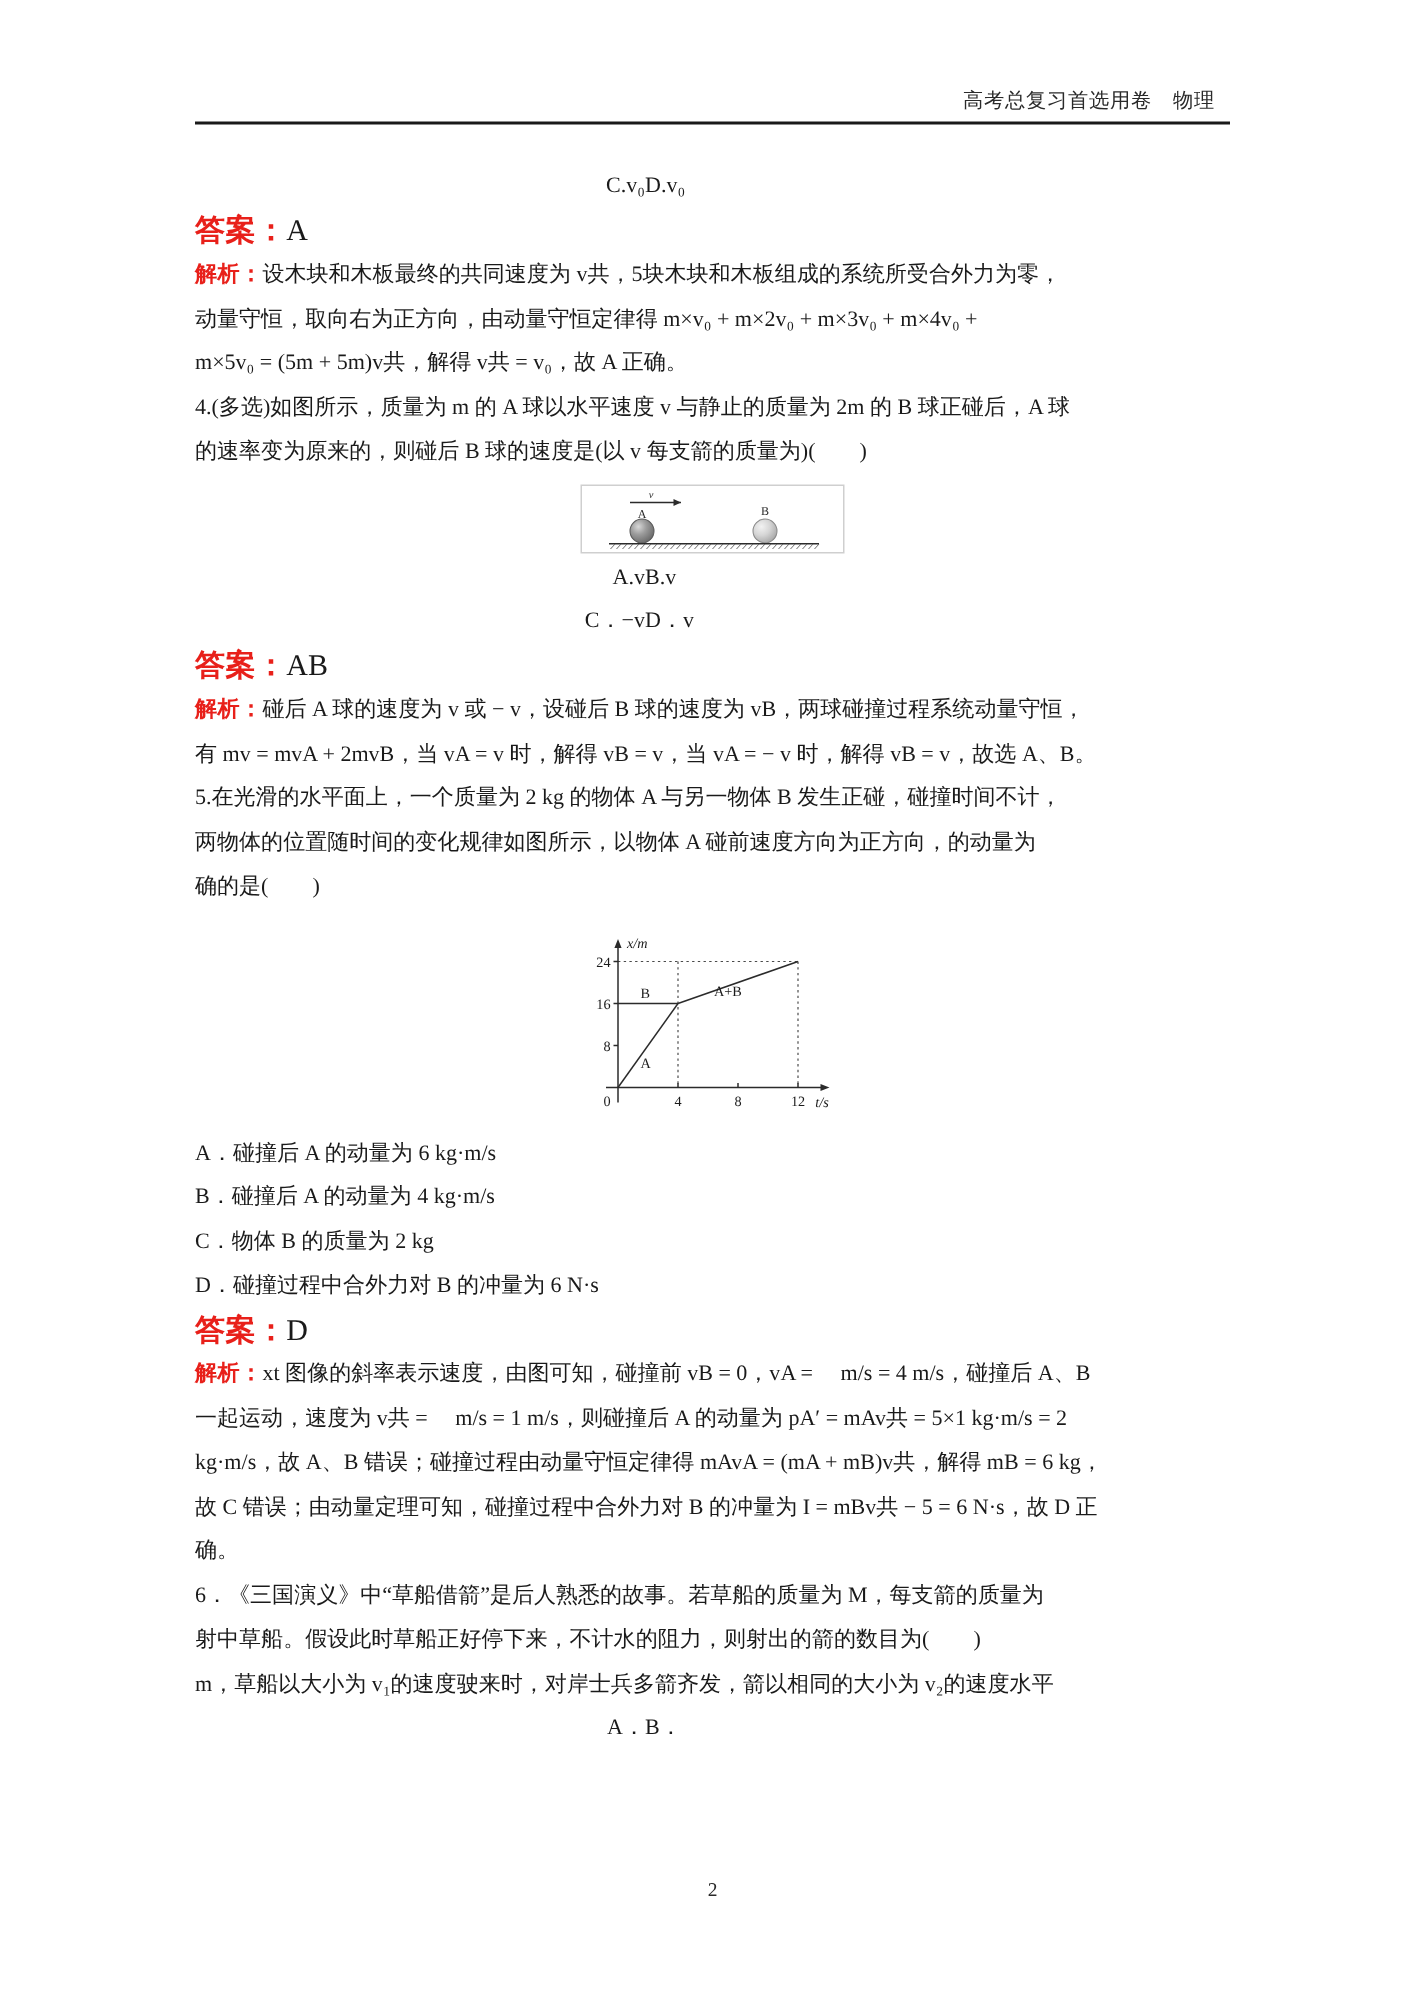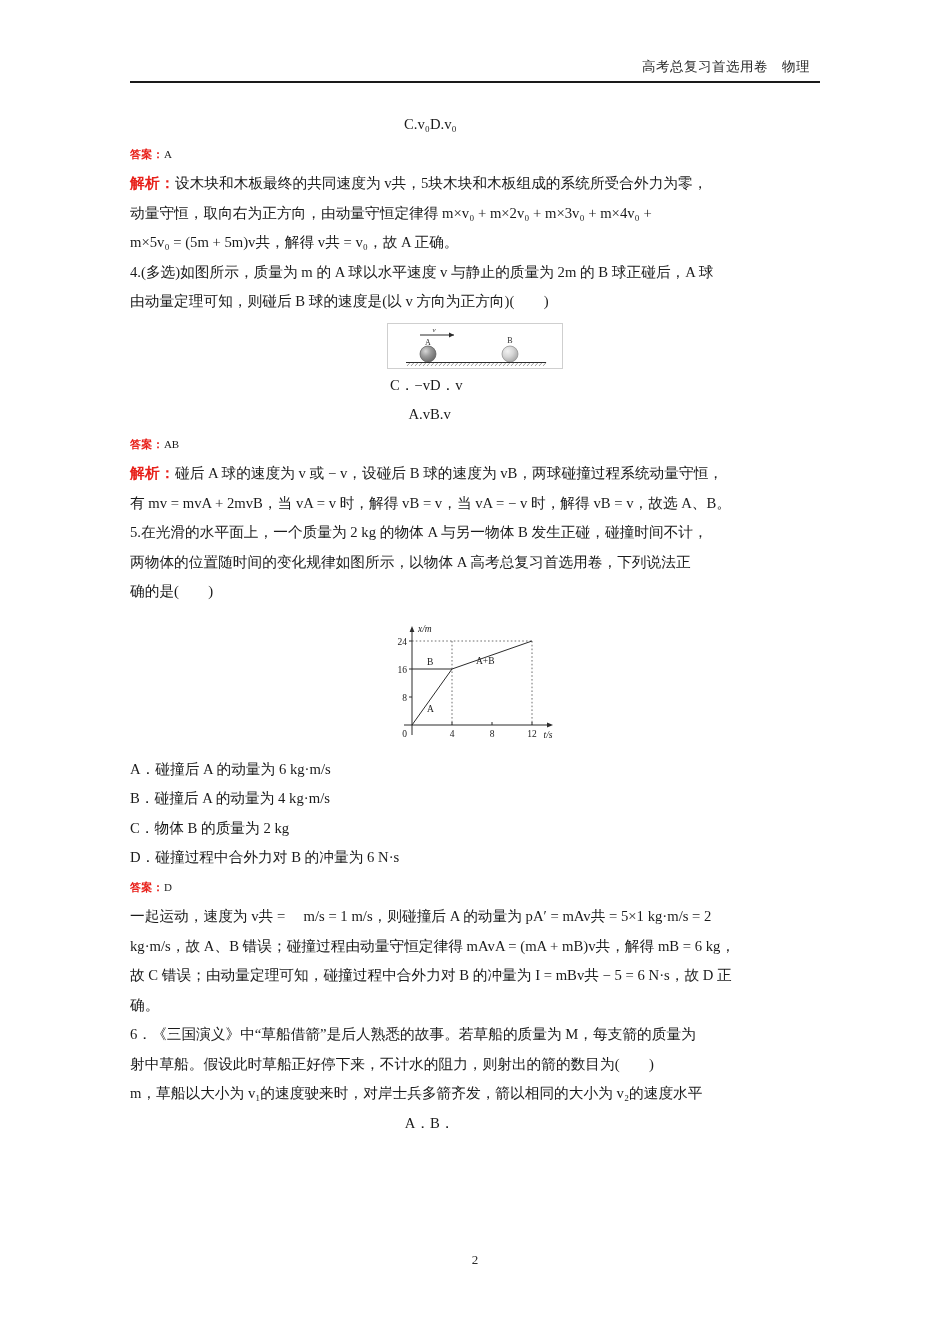--- a/index.html
+++ b/index.html
@@ -44,21 +44,21 @@
   }
 
   
   .content {
     position: absolute;
     left: 130px;
     right: 130px;
     top: 110px;
   }
   .line {
-    font-size: 11px;
+    font-size: 20px;
     line-height: 29.5px;
     color: #1a1a1a;
     white-space: nowrap;
   }
   .body-line {
     font-size: 14.7px;
     line-height: 29.5px;
   }
   .label-red {
     color: #e8201a;
@@ -134,21 +134,21 @@
       <span class="label-red">答案：</span><span>A</span>
     </div>
 
     <div class="body-line">
       <span class="label-red">解析：</span><span>设木块和木板最终的共同速度为 v共，5块木块和木板组成的系统所受合外力为零，</span>
     </div>
     <div class="body-line">动量守恒，取向右为正方向，由动量守恒定律得 m×v₀ + m×2v₀ + m×3v₀ + m×4v₀ +</div>
     <div class="body-line">m×5v₀ = (5m + 5m)v共，解得 v共 = v₀，故 A 正确。</div>
 
     <div class="body-line">4.(多选)如图所示，质量为 m 的 A 球以水平速度 v 与静止的质量为 2m 的 B 球正碰后，A 球</div>
-    <div class="body-line">由动量定理可知，则碰后 B 球的速度是(以 v 方向为正方向)(　　)</div>
+    <div class="body-line">的速率变为原来的，则碰后 B 球的速度是(以 v 每支箭的质量为)(　　)</div>
 
     <div class="fig-balls-wrap">
       <div class="fig-balls">
         <svg width="174" height="44" viewBox="0 0 174 44">
           <defs>
             <radialGradient id="ballA" cx="35%" cy="32%" r="72%">
               <stop offset="0%" stop-color="#d8d8d8"></stop>
               <stop offset="45%" stop-color="#9d9d9d"></stop>
               <stop offset="100%" stop-color="#6a6a6a"></stop>
             </radialGradient>
@@ -205,38 +205,38 @@
               <line x1="143" y1="42" x2="146" y2="38.7"></line>
             <line x1="147" y1="42" x2="150" y2="38.7"></line>
               <line x1="151" y1="42" x2="154" y2="38.7"></line>
             <line x1="155" y1="42" x2="158" y2="38.7"></line>
           </g>
         </svg>
       </div>
     </div>
 
     <div class="opt-row">
+      <div class="opt-a">A.v</div>
+      <div class="opt-b">B.v</div>
+    </div>
+    <div class="opt-row">
       <div class="opt-a">C．−v</div>
       <div class="opt-b">D．v</div>
     </div>
-    <div class="opt-row">
-      <div class="opt-a">A.v</div>
-      <div class="opt-b">B.v</div>
-    </div>
 
     <div class="line">
       <span class="label-red">答案：</span><span>AB</span>
     </div>
     <div class="body-line">
       <span class="label-red">解析：</span><span>碰后 A 球的速度为 v 或 − v，设碰后 B 球的速度为 vB，两球碰撞过程系统动量守恒，</span>
     </div>
     <div class="body-line">有 mv = mvA + 2mvB，当 vA = v 时，解得 vB = v，当 vA = − v 时，解得 vB = v，故选 A、B。</div>
 
     <div class="body-line">5.在光滑的水平面上，一个质量为 2 kg 的物体 A 与另一物体 B 发生正碰，碰撞时间不计，</div>
-    <div class="body-line">两物体的位置随时间的变化规律如图所示，以物体 A 高考总复习首选用卷，下列说法正</div>
+    <div class="body-line">两物体的位置随时间的变化规律如图所示，以物体 A 碰前速度方向为正方向，的动量为</div>
     <div class="body-line">确的是(　　)</div>
 
     <div class="fig-graph-wrap">
       <div class="fig-graph">
         
         <svg width="186" height="130" viewBox="0 0 186 130">
 
           <g stroke="#4a4a4a" stroke-width="0.8" stroke-dasharray="1.6,2.2" fill="none">
             <line x1="30" y1="24" x2="150" y2="24"></line>
             <line x1="70" y1="24" x2="70" y2="108"></line>
@@ -288,20 +288,23 @@
     </div>
 
     <div class="body-line">A．碰撞后 A 的动量为 6 kg·m/s</div>
     <div class="body-line">B．碰撞后 A 的动量为 4 kg·m/s</div>
     <div class="body-line">C．物体 B 的质量为 2 kg</div>
     <div class="body-line">D．碰撞过程中合外力对 B 的冲量为 6 N·s</div>
 
     <div class="line">
       <span class="label-red">答案：</span><span>D</span>
     </div>
+    <div class="body-line">
+      <span class="label-red">解析：</span><span>xt 图像的斜率表示速度，由图可知，碰撞前 vB = 0，vA =　 m/s = 4 m/s，碰撞后 A、B</span>
+    </div>
     <div class="body-line">一起运动，速度为 v共 =　 m/s = 1 m/s，则碰撞后 A 的动量为 pA′ = mAv共 = 5×1 kg·m/s = 2</div>
     <div class="body-line">kg·m/s，故 A、B 错误；碰撞过程由动量守恒定律得 mAvA = (mA + mB)v共，解得 mB = 6 kg，</div>
     <div class="body-line">故 C 错误；由动量定理可知，碰撞过程中合外力对 B 的冲量为 I = mBv共 − 5 = 6 N·s，故 D 正</div>
     <div class="body-line">确。</div>
 
     <div class="body-line">6．《三国演义》中“草船借箭”是后人熟悉的故事。若草船的质量为 M，每支箭的质量为</div>
     <div class="body-line">射中草船。假设此时草船正好停下来，不计水的阻力，则射出的箭的数目为(　　)</div>
     <div class="body-line">m，草船以大小为 v₁的速度驶来时，对岸士兵多箭齐发，箭以相同的大小为 v₂的速度水平</div>
 
     <div class="opt-row">

